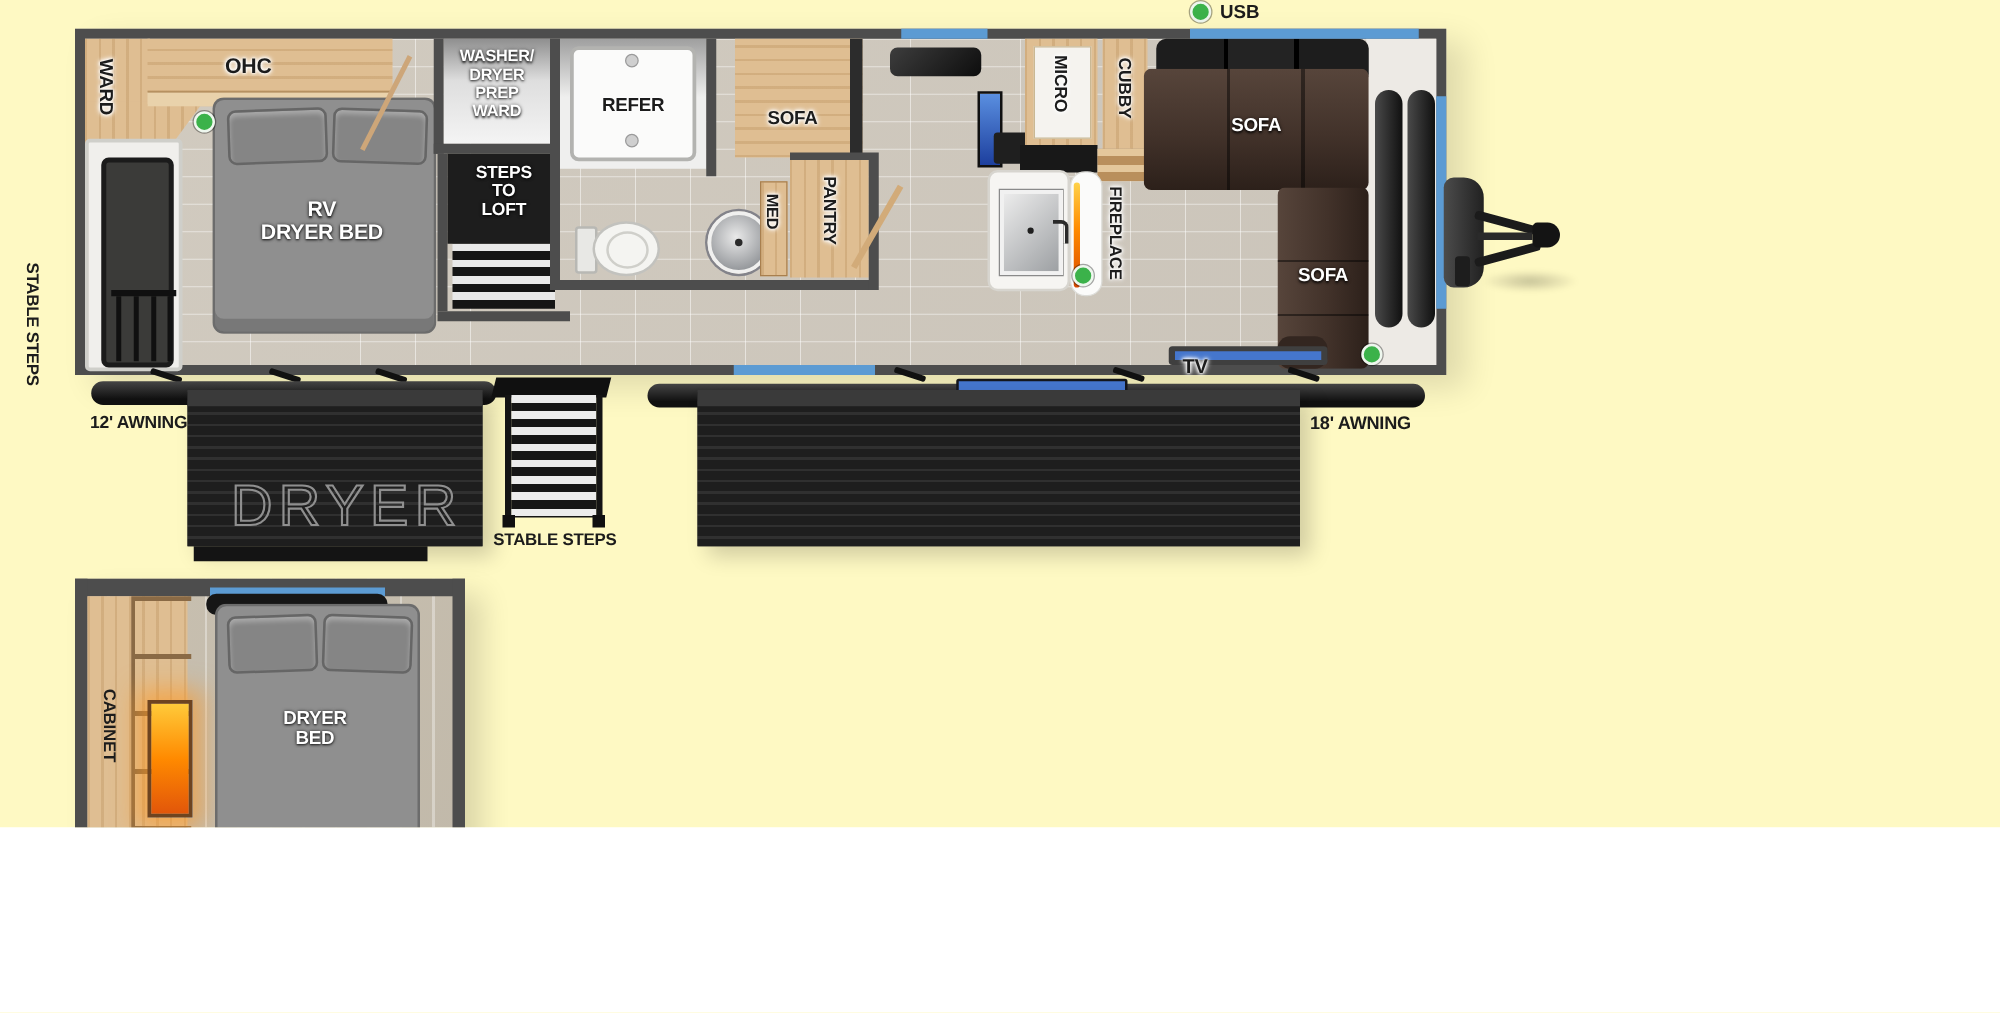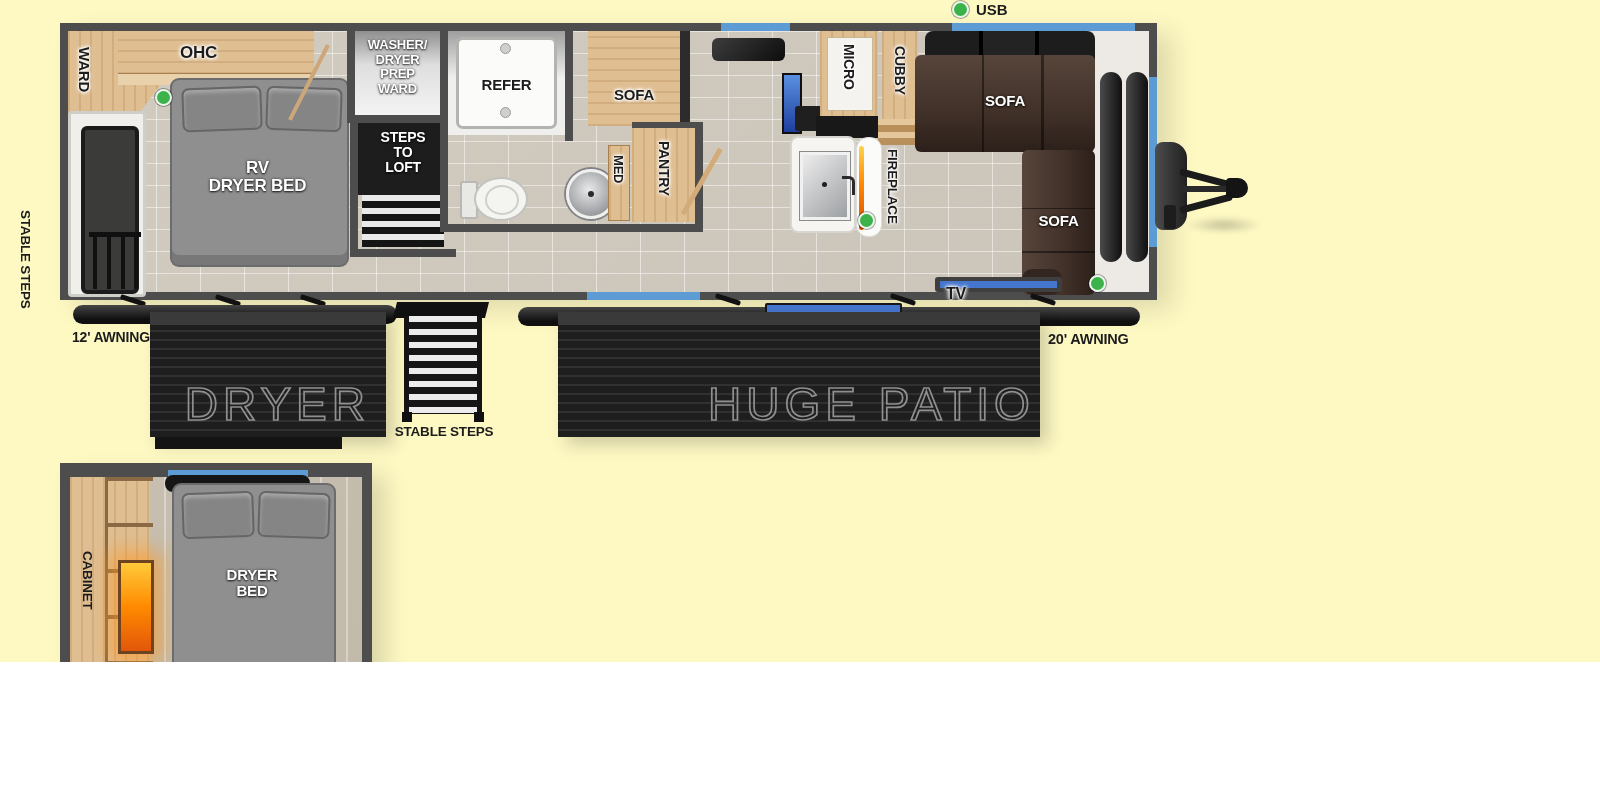--- a/index.html
+++ b/index.html
@@ -208,23 +208,22 @@
   <div class="abs" style="left:404px;top:316px;width:78px;height:98px;box-sizing:border-box;border-left:5px solid #141414;border-right:5px solid #141414;background:repeating-linear-gradient(180deg,#ececec 0 6px,#161616 6px 13px);"></div>
   <div class="abs" style="left:402px;top:412px;width:10px;height:10px;background:#101010;"></div>
   <div class="abs" style="left:474px;top:412px;width:10px;height:10px;background:#101010;"></div>
   <div class="lbl ctr" style="left:388px;top:425px;width:112px;font-size:13.5px;">STABLE STEPS</div>
 
   <div class="tube" style="left:518px;top:307px;width:622px;"></div>
   <div class="abs" style="left:765px;top:303px;width:133px;height:13px;background:var(--door-blue,#4576cd);border:2px solid #15171c;border-radius:2px;"></div>
 
   <div class="abs patio" style="left:558px;top:312px;width:482px;height:125px;">
     <div class="abs" style="left:0;top:0;width:100%;height:13px;background:#3a3a3a;"></div>
-    <div class="patio-text" style="left:150px;bottom:6px;">HUGE PATIO</div>
-  </div>
-  <div class="lbl" style="left:1048px;top:332px;font-size:14.5px;">20' AWNING</div>
+  </div>
+  <div class="lbl" style="left:1048px;top:332px;font-size:14.5px;">18' AWNING</div>
 
   <div class="abs" style="left:1185px;top:216px;width:78px;height:18px;background:radial-gradient(ellipse,rgba(0,0,0,.22),rgba(0,0,0,0) 70%);filter:blur(2px);"></div>
   <div class="abs" style="left:1155px;top:142px;width:32px;height:88px;background:linear-gradient(90deg,#4c4c4c,#212121);border-radius:8px 16px 16px 8px;"></div>
   <div class="abs" style="left:1180px;top:168px;width:54px;height:7px;background:#1b1b1b;transform:rotate(15deg);transform-origin:left center;border-radius:3px;"></div>
   <div class="abs" style="left:1180px;top:207px;width:54px;height:7px;background:#1b1b1b;transform:rotate(-15deg);transform-origin:left center;border-radius:3px;"></div>
   <div class="abs" style="left:1182px;top:186px;width:44px;height:6px;background:#2a2a2a;"></div>
   <div class="abs" style="left:1226px;top:178px;width:22px;height:20px;background:#141414;border-radius:4px 10px 10px 4px;"></div>
   <div class="abs" style="left:1164px;top:205px;width:12px;height:24px;background:#1d1d1d;border-radius:3px;"></div>
 
   <div class="abs" style="left:60px;top:463px;width:312px;height:289px;background:#cfc7b8;background-image:repeating-linear-gradient(90deg,rgba(255,255,255,.35) 0 2px,rgba(0,0,0,0) 2px 26px),linear-gradient(135deg,rgba(160,150,130,.15),rgba(110,100,85,.15));box-shadow:14px 12px 22px rgba(0,0,0,.14);">

